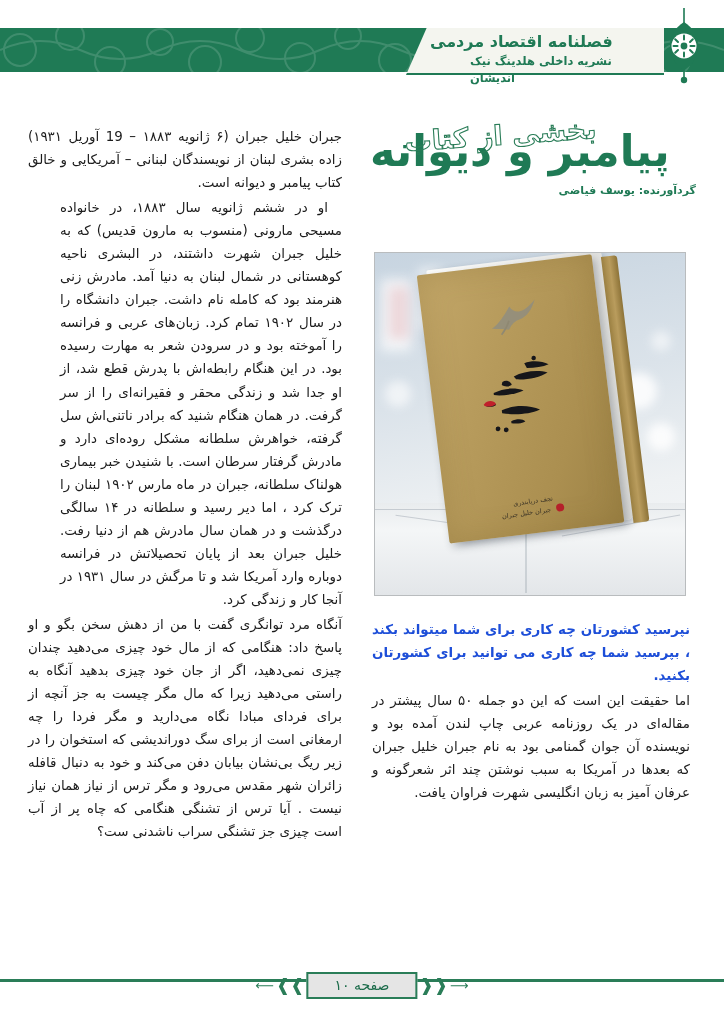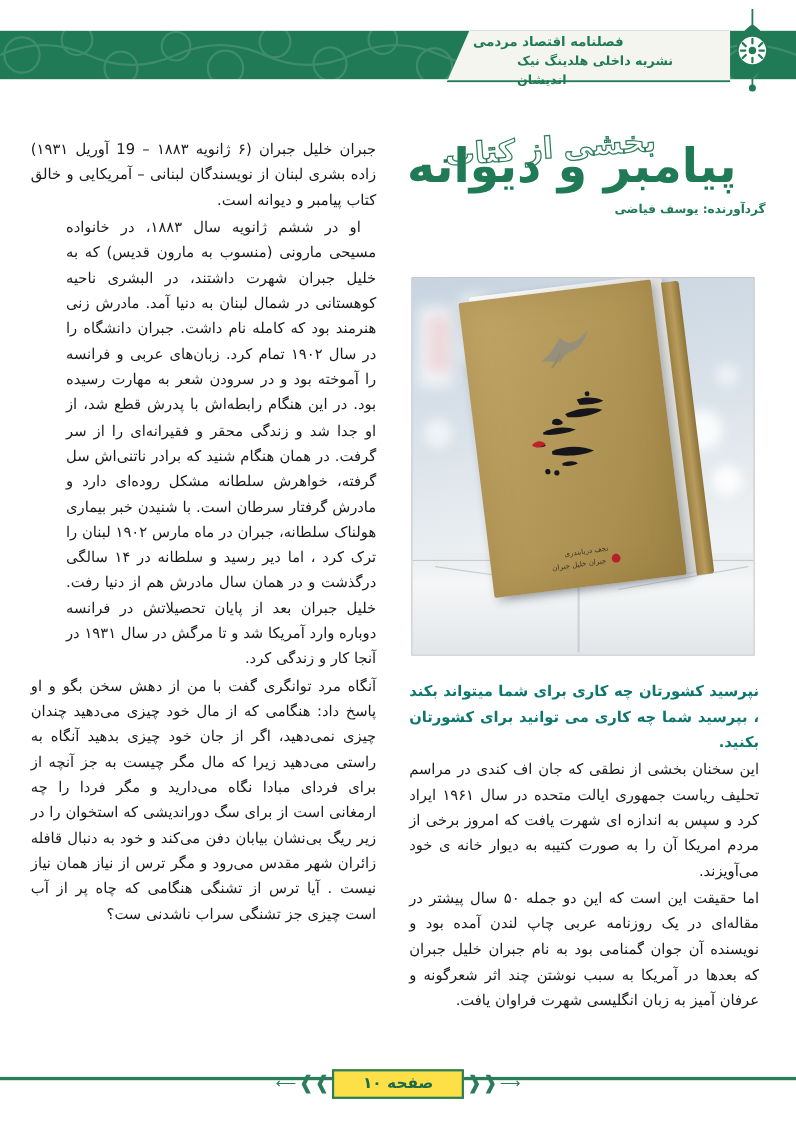--- a/index.html
+++ b/index.html
@@ -47,21 +47,21 @@
     position: absolute;
     top: 30px;
     left: 430px;
     width: 210px;
     z-index: 4;
     text-align: left;
     color: #1f7a55;
     font-weight: bold;
     line-height: 1.45;
   }
-  .header-text .line1 { font-size: 12px; letter-spacing: 0.2px; }
+  .header-text .line1 { font-size: 16px; letter-spacing: 0.2px; }
   .header-text .line2 { font-size: 11.5px; letter-spacing: 0.2px; margin-left: 40px; }
 
   .header-logo {
     position: absolute;
     top: 8px;
     left: 662px;
     width: 44px;
     height: 78px;
     z-index: 5;
   }
@@ -247,21 +247,21 @@
     top: 618px;
     left: 372px;
     width: 318px;
   }
   .quote {
     font-size: 13.6px;
     font-weight: bold;
     line-height: 1.68;
     margin: 0 0 4px 0;
     text-align: justify;
-    color: #0f766e;
+    color: #1d4ed8;
   }
 
   
   .footer-rule {
     position: absolute;
     bottom: 42px;
     left: 0;
     width: 724px;
     height: 3px;
     background: #2a7d58;
@@ -271,24 +271,24 @@
     bottom: 25px;
     left: 50%;
     transform: translateX(-50%);
     z-index: 4;
     display: flex;
     align-items: center;
     justify-content: center;
   }
   .badge-box {
     border: 2px solid #2a7d58;
-    background: #fde047;
+    background: #e5e5e5;
     padding: 4px 26px;
     color: #1b6b4a;
-    font-weight: bold;
+    font-weight: normal;
     font-size: 14px;
     line-height: 1.1;
     direction: rtl;
   }
   .badge-orn {
     color: #2a7d58;
     font-size: 17px;
     line-height: 1;
     padding: 0 2px;
   }
@@ -406,21 +406,20 @@
 </div>
 
 <div class="col left-col">
   <p>جبران خلیل جبران (۶ ژانویه ۱۸۸۳ – 19 آوریل ۱۹۳۱) زاده بشری لبنان از نویسندگان لبنانی – آمریکایی و خالق کتاب پیامبر و دیوانه است.</p>
   <p class="indent">او در ششم ژانویه سال ۱۸۸۳، در خانواده مسیحی مارونی (منسوب به مارون قدیس) که به خلیل جبران شهرت داشتند، در البشری ناحیه کوهستانی در شمال لبنان به دنیا آمد. مادرش زنی هنرمند بود که کامله نام داشت. جبران دانشگاه را در سال ۱۹۰۲ تمام کرد. زبان‌های عربی و فرانسه را آموخته بود و در سرودن شعر به مهارت رسیده بود. در این هنگام رابطه‌اش با پدرش قطع شد، از او جدا شد و زندگی محقر و فقیرانه‌ای را از سر گرفت. در همان هنگام شنید که برادر ناتنی‌اش سل گرفته، خواهرش سلطانه مشکل روده‌ای دارد و مادرش گرفتار سرطان است. با شنیدن خبر بیماری هولناک سلطانه، جبران در ماه مارس ۱۹۰۲ لبنان را ترک کرد ، اما دیر رسید و سلطانه در ۱۴ سالگی درگذشت و در همان سال مادرش هم از دنیا رفت. خلیل جبران بعد از پایان تحصیلاتش در فرانسه دوباره وارد آمریکا شد و تا مرگش در سال ۱۹۳۱ در آنجا کار و زندگی کرد.</p>
   <p>آنگاه مرد توانگری گفت با من از دهش سخن بگو و او پاسخ داد: هنگامی که از مال خود چیزی می‌دهید چندان چیزی نمی‌دهید، اگر از جان خود چیزی بدهید آنگاه به راستی می‌دهید زیرا که مال مگر چیست به جز آنچه از برای فردای مبادا نگاه می‌دارید و مگر فردا را چه ارمغانی است از برای سگ دوراندیشی که استخوان را در زیر ریگ بی‌نشان بیابان دفن می‌کند و خود به دنبال قافله زائران شهر مقدس می‌رود و مگر ترس از نیاز همان نیاز نیست . آیا ترس از تشنگی هنگامی که چاه پر از آب است چیزی جز تشنگی سراب ناشدنی ست؟</p>
 </div>
 
 <div class="col right-col-text">
   <p class="quote">نپرسید کشورتان چه کاری برای شما میتواند بکند ، بپرسید شما چه کاری می توانید برای کشورتان بکنید.</p>
-  <p>این سخنان بخشی از نطقی که جان اف کندی در مراسم تحلیف ریاست جمهوری ایالت متحده در سال ۱۹۶۱ ایراد کرد و سپس به اندازه ای شهرت یافت که امروز برخی از مردم امریکا آن را به صورت کتیبه به دیوار خانه ی خود می‌آویزند.</p>
   <p>اما حقیقت این است که این دو جمله ۵۰ سال پیشتر در مقاله‌ای در یک روزنامه عربی چاپ لندن آمده بود و نویسنده آن جوان گمنامی بود به نام جبران خلیل جبران که بعدها در آمریکا به سبب نوشتن چند اثر شعرگونه و عرفان آمیز به زبان انگلیسی شهرت فراوان یافت.</p>
 </div>
 
 <div class="footer-rule"></div>
 <div class="footer-badge">
   <span class="footer-arrow">⟶</span>
   <span class="badge-orn">❰❰</span>
   <span class="badge-box">صفحه ۱۰</span>
   <span class="badge-orn">❱❱</span>
   <span class="footer-arrow">⟵</span>

